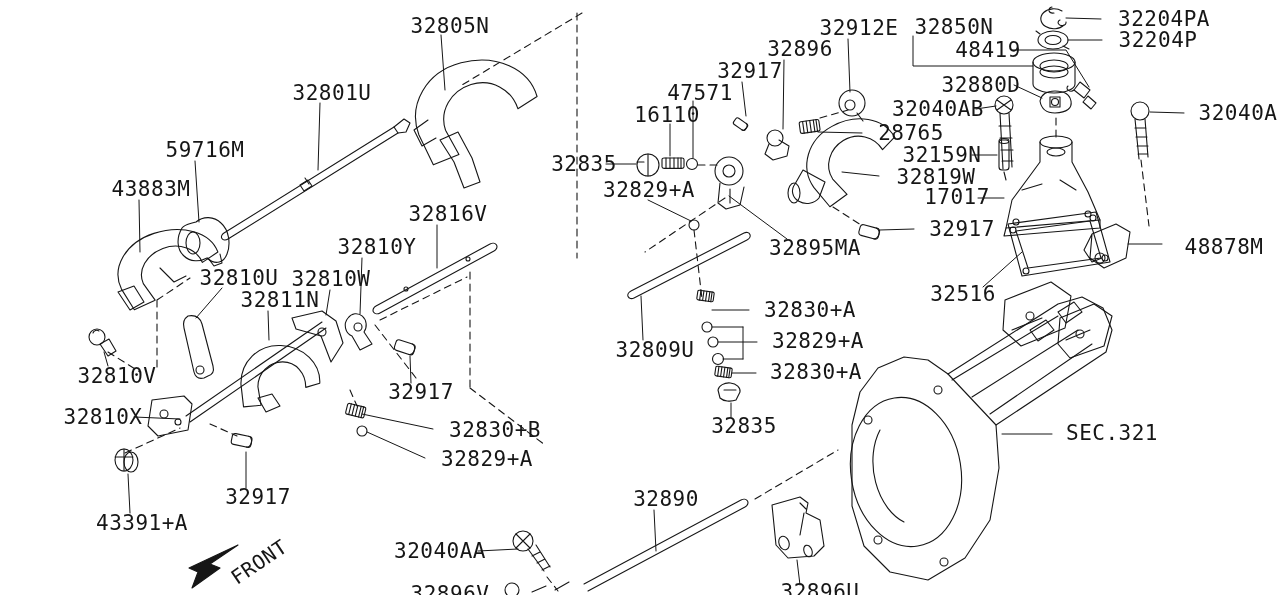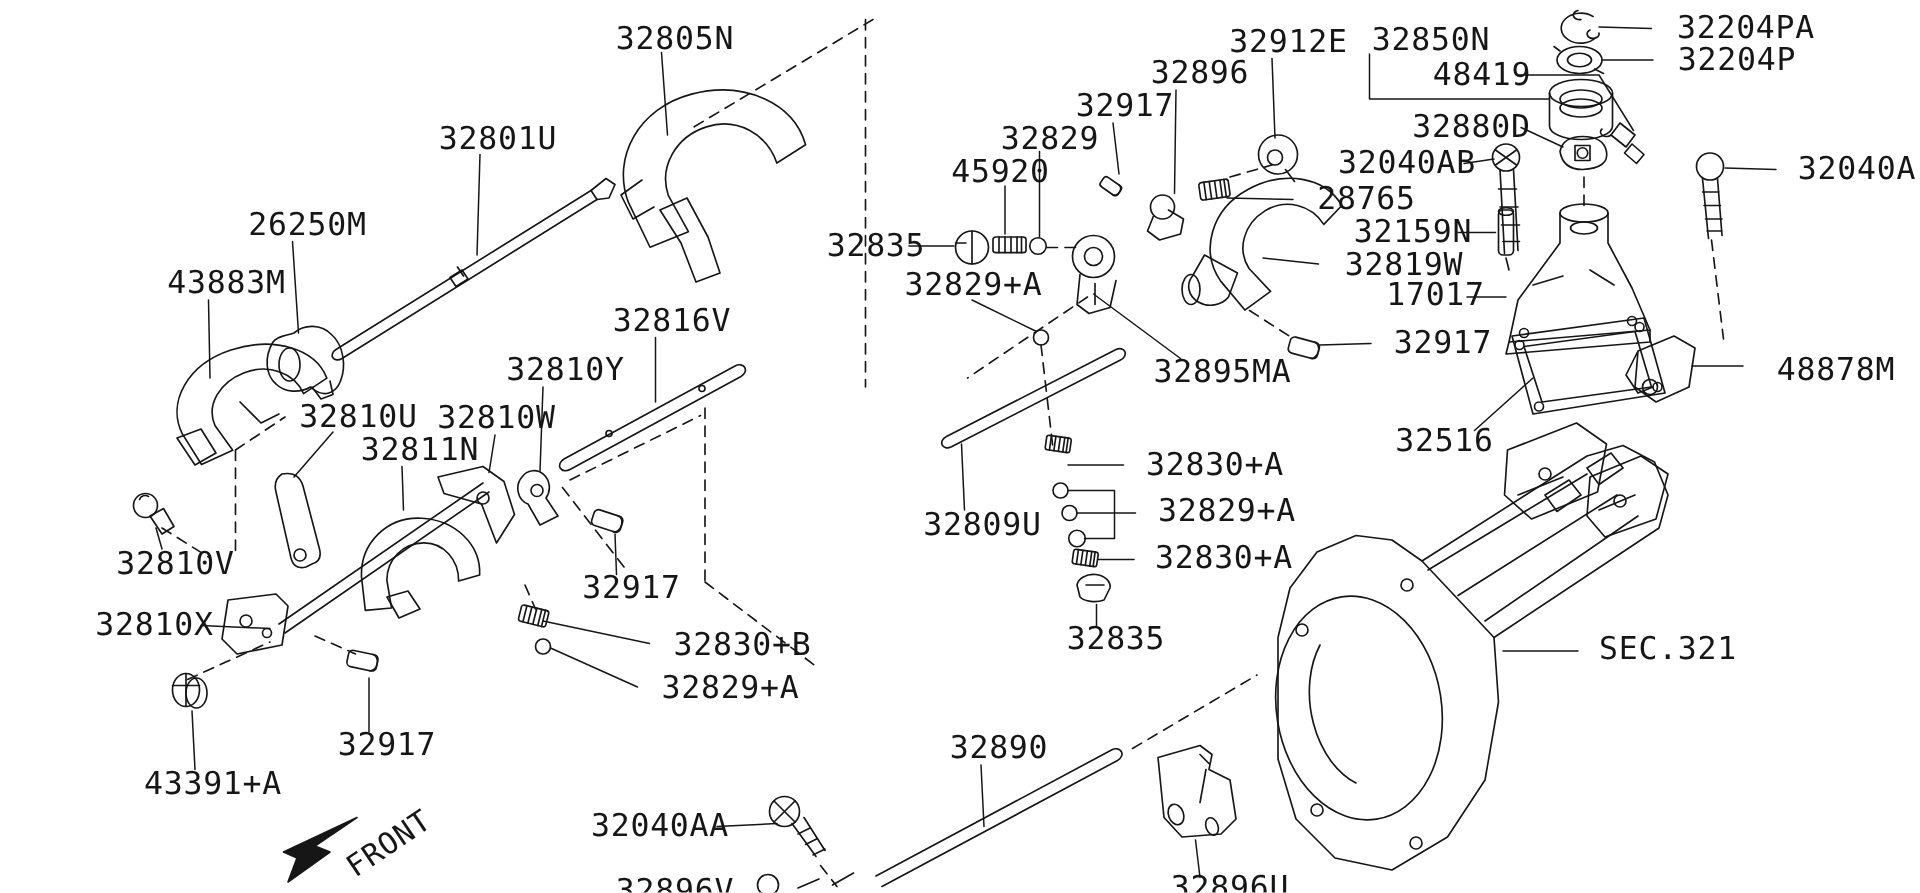--- a/index.html
+++ b/index.html
@@ -296,30 +296,30 @@
   </g>
 
   <g>
     <path d="M238,545 L210,564 L220,568 L192,588 L198,572 L189,568 Z" fill="#161616" stroke="#161616"></path>
   </g>
 </svg>
 
 <div id="labels">
   <div class="lbl" style="left:438px;top:26px">32805N</div>
   <div class="lbl" style="left:320px;top:93px">32801U</div>
-  <div class="lbl" style="left:193px;top:150px">26250M</div>
+  <div class="lbl" style="left:193px;top:150px">59716M</div>
   <div class="lbl" style="left:139px;top:189px">43883M</div>
   <div class="lbl" style="left:227px;top:278px">32810U</div>
   <div class="lbl" style="left:319px;top:279px">32810W</div>
   <div class="lbl" style="left:268px;top:300px">32811N</div>
   <div class="lbl" style="left:365px;top:247px">32810Y</div>
   <div class="lbl" style="left:436px;top:214px">32816V</div>
   <div class="lbl" style="left:572px;top:164px">32835</div>
-  <div class="lbl" style="left:655px;top:115px">45920</div>
-  <div class="lbl" style="left:688px;top:93px">32829</div>
+  <div class="lbl" style="left:655px;top:115px">16110</div>
+  <div class="lbl" style="left:688px;top:93px">47571</div>
   <div class="lbl" style="left:738px;top:71px">32917</div>
   <div class="lbl" style="left:788px;top:49px">32896</div>
   <div class="lbl" style="left:847px;top:28px">32912E</div>
   <div class="lbl" style="left:942px;top:27px">32850N</div>
   <div class="lbl" style="left:976px;top:50px">48419</div>
   <div class="lbl" style="left:969px;top:85px">32880D</div>
   <div class="lbl" style="left:926px;top:109px">32040AB</div>
   <div class="lbl" style="left:899px;top:133px">28765</div>
   <div class="lbl" style="left:930px;top:155px">32159N</div>
   <div class="lbl" style="left:924px;top:177px">32819W</div>

